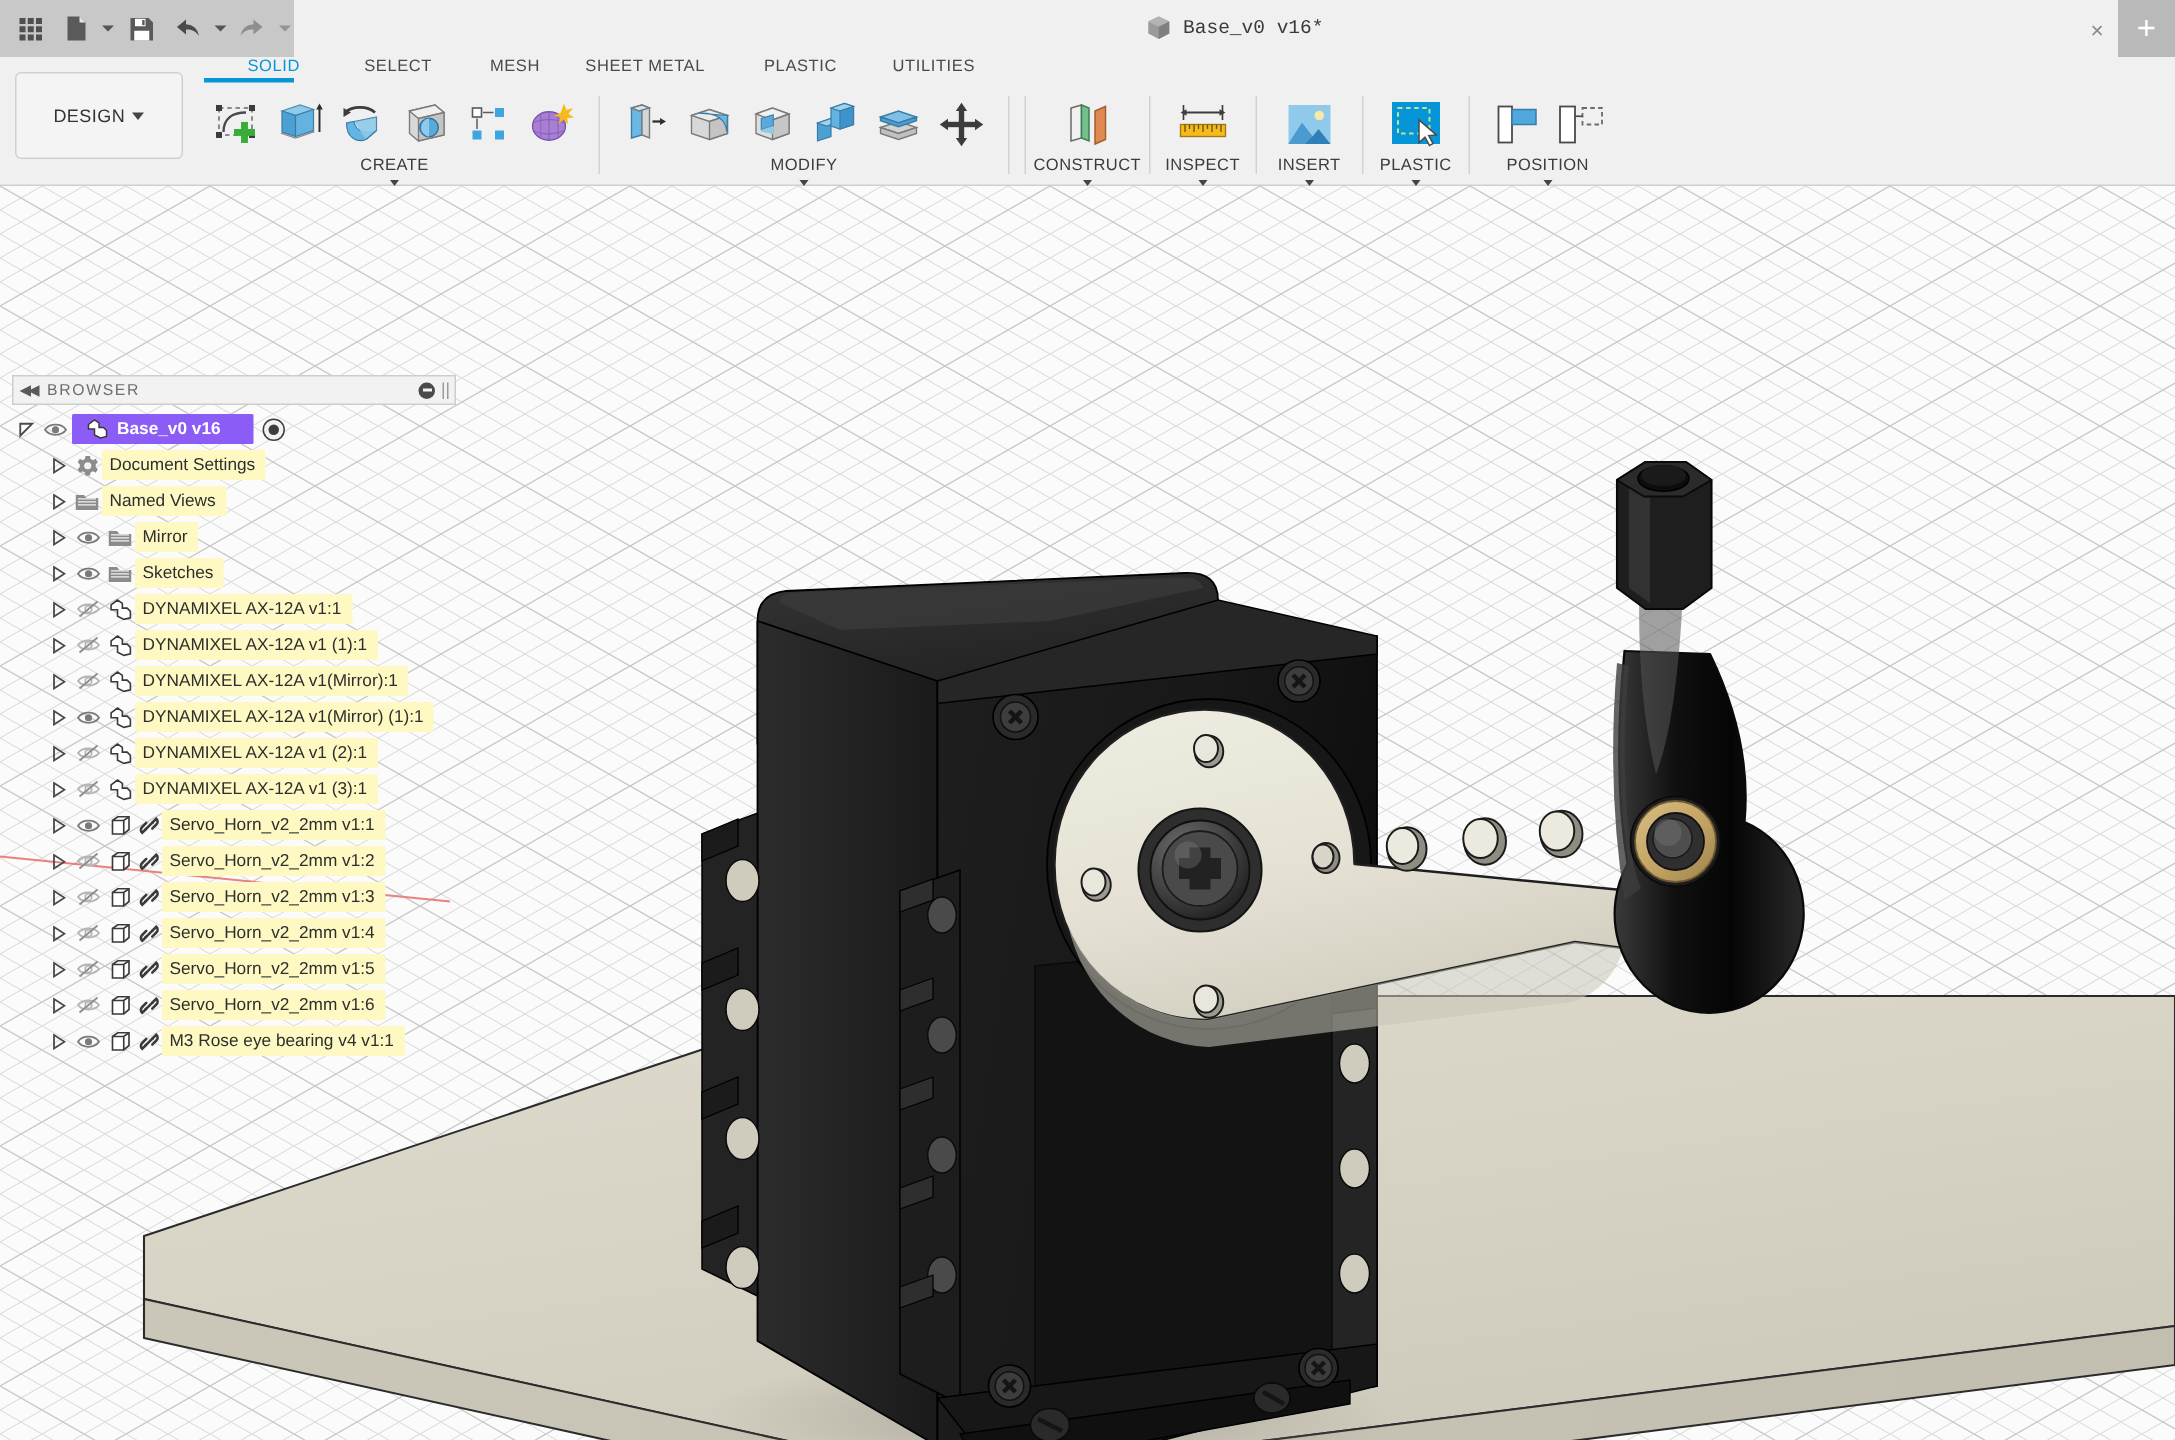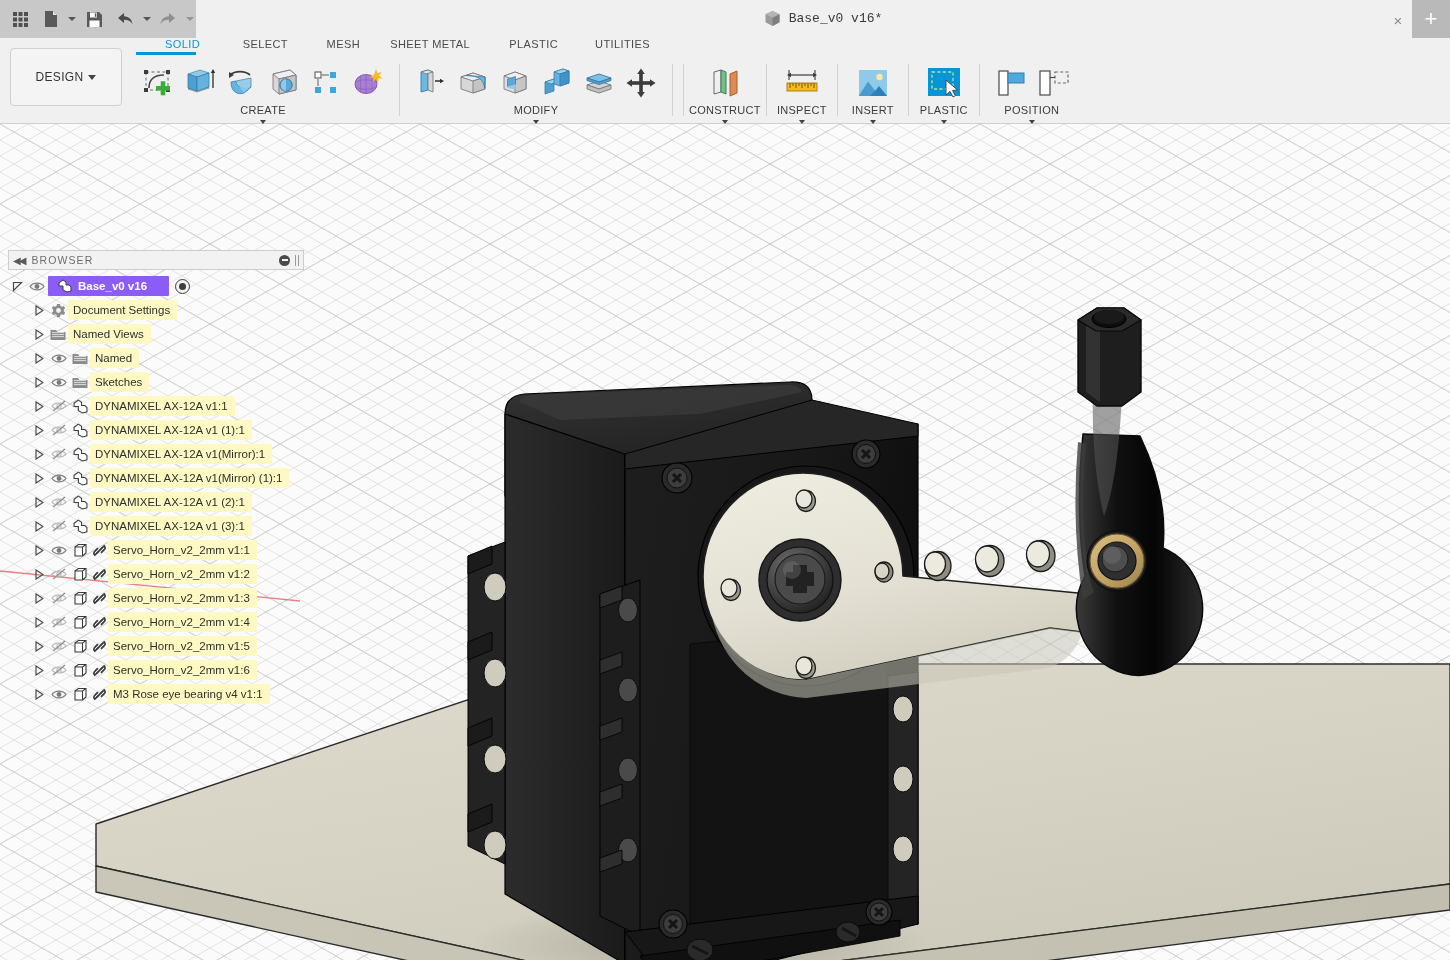--- a/index.html
+++ b/index.html
@@ -815,21 +815,21 @@
               <path d="M1 5.5 C4 1 12 1 15 5.5 C12 10 4 10 1 5.5 Z" fill="none" stroke="#7a7a7a" stroke-width="1.2"></path>
               <circle cx="8" cy="5.5" r="2.4" fill="#7a7a7a"></circle>
             </svg>
         </span>
         <span class="ticon">
           <svg width="16" height="13" viewBox="0 0 16 13">
               <path d="M0.5 2 H6 L7.5 4 H15.5 V12 H0.5 Z" fill="#8c8c8c"></path>
               <path d="M2 4.6 H14 M2 6.6 H14 M2 8.6 H14" stroke="#f2f2f2" stroke-width=".8"></path>
             </svg>
         </span>
-        <span class="tlabel">Named</span>
+        <span class="tlabel">Mirror</span>
       </div>
 
       <div class="trow">
         <span class="arrow ind1">
           <svg width="9" height="11" viewBox="0 0 9 11">
               <path d="M1 1 L8 5.5 L1 10 Z" fill="none" stroke="#4a4a4a" stroke-width="1.2"></path>
             </svg>
         </span>
         <span class="eye">
           <svg width="16" height="11" viewBox="0 0 16 11">

